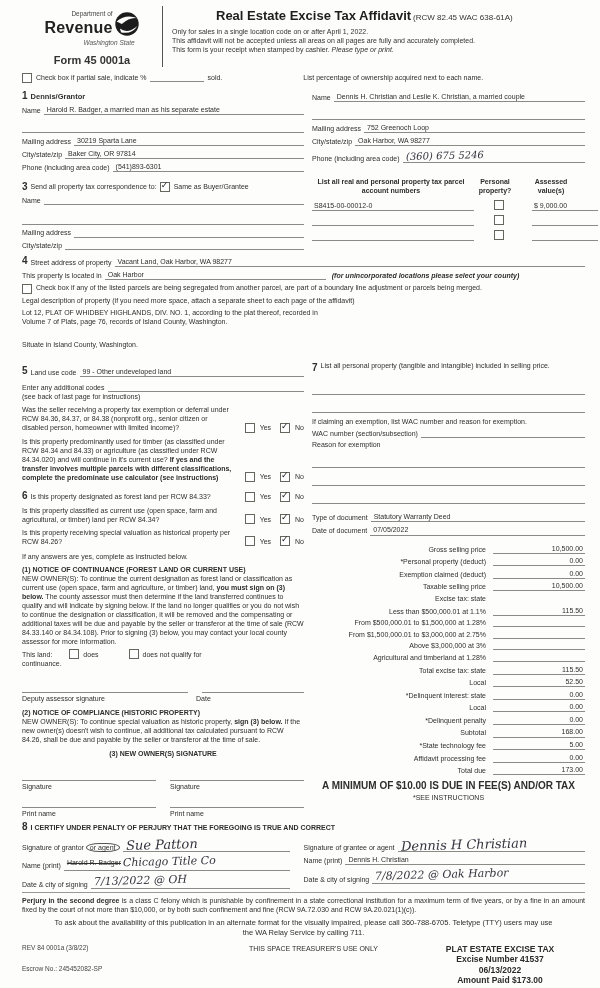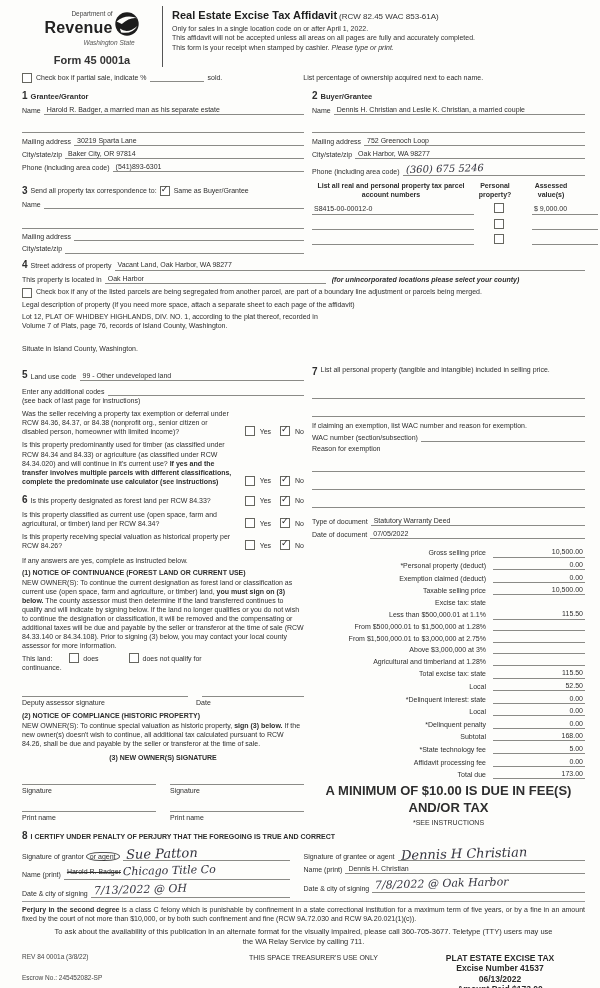--- a/index.html
+++ b/index.html
@@ -22,21 +22,21 @@
   .yn .cb{margin-left:6px;margin-right:2px;}
   
   .hdr{display:flex;min-height:58px;}
   .logoBlk{width:140px;flex:none;border-right:1.5px solid #555;padding-top:4px;text-align:center;}
   .deptSmall{font-size:6.5px;color:#444;}
   .revRow{display:flex;justify-content:center;align-items:center;gap:1px;}
   .revTxt{font-size:16px;font-weight:bold;letter-spacing:.2px;color:#222;}
   .waState{font-size:6.5px;font-style:italic;color:#555;margin-left:34px;}
   .formNo{font-size:11px;font-weight:bold;margin-top:5px;color:#333;}
   .titleBlk{padding:2px 0 0 9px;}
-  .titleMain{font-size:11px;font-weight:bold;color:#1e1e1e;display:inline;}
+  .titleMain{font-size:13px;font-weight:bold;color:#1e1e1e;display:inline;margin-left:44px;}
   .titleRef{font-size:8px;color:#333;}
   .subs{font-size:7px;margin-top:2px;color:#333;}
   
   .cols{display:flex;}
   .colL{width:282px;flex:none;padding-right:8px;}
   .colR{flex:1;}
   .secHead{font-size:7.5px;font-weight:bold;}
   
   .pHead{display:flex;font-weight:bold;text-align:center;align-items:flex-end;}
   .pc1{width:158px;flex:none;}
@@ -86,40 +86,40 @@
             <path d="M4 16 Q18 4 36 11 Q24 9 12 20 Z" fill="#fdfdfb"></path>
             <path d="M9 27 Q21 36 36 23 Q28 36 11 33 Z" fill="#fdfdfb"></path>
           </svg>
         </span>
       </div>
       <div class="waState">Washington State</div>
       <div class="formNo">Form 45 0001a</div>
     </div>
     <div class="titleBlk">
       <span class="titleMain">Real Estate Excise Tax Affidavit</span>
-      <span class="titleRef">(RCW 82.45 WAC 853-61A)</span>
+      <span class="titleRef">(RCW 82.45 WAC 638-61A)</span>
       <div class="subs">
         <div>Only for sales in a single location code on or after April 1, 2022.</div>
         <div>This affidavit will not be accepted unless all areas on all pages are fully and accurately completed.</div>
         <div><span>This form is your receipt when stamped by cashier. </span><span class="i">Please type or print.</span></div>
       </div>
     </div>
   </div>
 
   <div class="rowline" style="margin-top:6px;align-items:center;">
     <span class="cb"></span>
     <span class="lbl" style="margin-left:4px;">Check box if partial sale, indicate %</span>
     <span class="fill" style="flex:none;width:48px;"></span>
     <span class="lbl" style="margin-left:4px;">sold.</span>
     <span style="margin-left:78px;">List percentage of ownership acquired next to each name.</span>
   </div>
 
   <div class="cols" style="margin-top:6px;">
     <div class="colL">
-      <div><span class="num">1</span><span class="secHead">Grantee/Grantor</span></div>
+      <div><span class="num">1</span><span class="secHead">Dennis/Grantor</span></div>
       <div class="rowline">
           <span class="lbl">Name</span>
           <span class="fill">Harold R. Badger, a married man as his separate estate</span>
         </div>
       <div class="rowline" style="margin-top:9px;">
           <span class="fill"></span>
         </div>
       <div class="rowline">
           <span class="lbl">Mailing address</span>
           <span class="fill">30219 Sparta Lane</span>
@@ -127,21 +127,20 @@
       <div class="rowline">
           <span class="lbl">City/state/zip</span>
           <span class="fill">Baker City, OR 97814</span>
         </div>
       <div class="rowline">
           <span class="lbl">Phone (including area code)</span>
           <span class="fill">(541)893-6301</span>
         </div>
     </div>
     <div class="colR">
-      <div><span class="num">2</span><span class="secHead">Buyer/Grantee</span></div>
       <div class="rowline">
           <span class="lbl">Name</span>
           <span class="fill">Dennis H. Christian and Leslie K. Christian, a married couple</span>
         </div>
       <div class="rowline" style="margin-top:9px;">
           <span class="fill"></span>
         </div>
       <div class="rowline">
           <span class="lbl">Mailing address</span>
           <span class="fill">752 Greenoch Loop</span>
@@ -460,21 +459,21 @@
             <span class="taxVal">5.00</span>
           </div>
         <div class="taxRow">
             <span class="taxLbl">Affidavit processing fee</span>
             <span class="taxVal">0.00</span>
           </div>
         <div class="taxRow">
             <span class="taxLbl">Total due</span>
             <span class="taxVal">173.00</span>
           </div>
-        <div class="cNote" style="font-size:13px;">A MINIMUM OF $10.00 IS DUE IN FEE(S) AND/OR TAX</div>
+        <div class="cNote" style="font-size:10px;">A MINIMUM OF $10.00 IS DUE IN FEE(S) AND/OR TAX</div>
         <div class="cNote" style="font-weight:normal;margin-top:1px;">*SEE INSTRUCTIONS</div>
       </div>
     </div>
   </div>
 
   <div style="margin-top:2px;">
     <div><span class="num">8</span><span class="b">I CERTIFY UNDER PENALTY OF PERJURY THAT THE FOREGOING IS TRUE AND CORRECT</span></div>
     <div class="s8cols">
       <div class="s8col">
         <div class="rowline rel">
@@ -504,21 +503,21 @@
             <span class="fill"><span class="hand" style="font-size:11px;">7/8/2022 @ Oak Harbor</span></span>
           </div>
       </div>
     </div>
   </div>
 
   <hr class="div">
   <div style="text-align:justify;">
     <span class="b">Perjury in the second degree</span><span> is a class C felony which is punishable by confinement in a state correctional institution for a maximum term of five years, or by a fine in an amount fixed by the court of not more than $10,000, or by both such confinement and fine (RCW 9A.72.030 and RCW 9A.20.021(1)(c)).</span>
   </div>
-  <div style="text-align:center;margin-top:4px;font-size:7.5px;padding:0 30px;">To ask about the availability of this publication in an alternate format for the visually impaired, please call 360-705-3677. Teletype (TTY) users may use the WA Relay Service by calling 711.</div>
+  <div style="text-align:center;margin-top:4px;font-size:7.5px;padding:0 30px;">To ask about the availability of this publication in an alternate format for the visually impaired, please call 360-788-6705. Teletype (TTY) users may use the WA Relay Service by calling 711.</div>
 
   <div class="ftr">
     <div style="width:190px;flex:none;">
       <div class="smallgray">REV 84 0001a (3/8/22)</div>
       <div class="smallgray" style="margin-top:13px;">Escrow No.: 245452082-SP</div>
     </div>
     <div style="flex:1;text-align:center;">THIS SPACE TREASURER'S USE ONLY</div>
     <div style="width:170px;flex:none;">
       <div class="stamp">
         <div>PLAT ESTATE EXCISE TAX</div>

